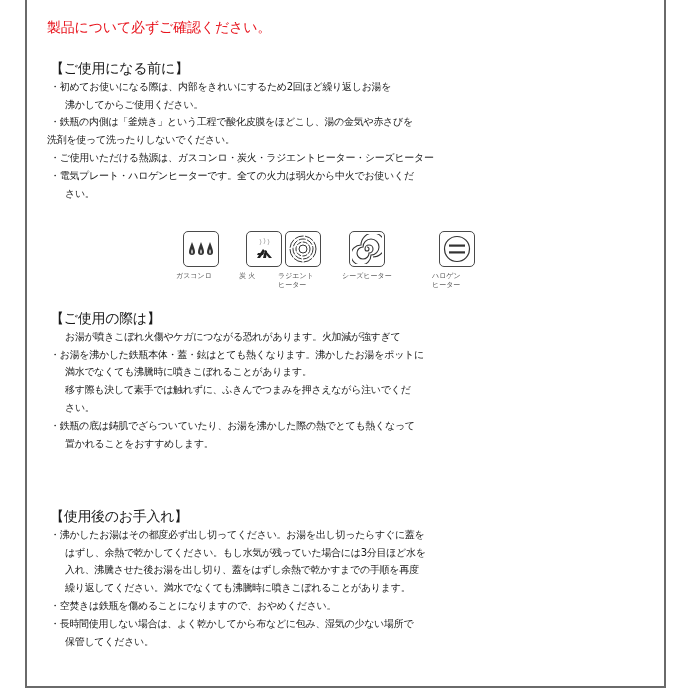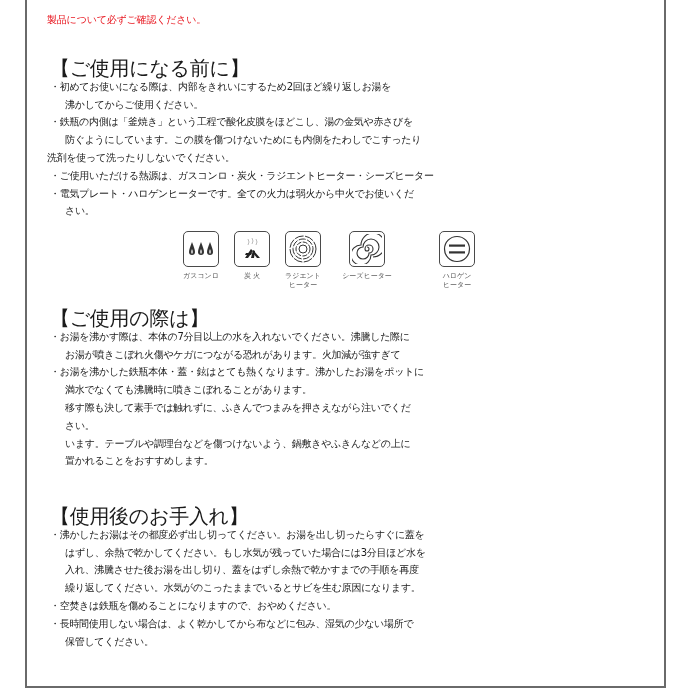--- a/index.html
+++ b/index.html
@@ -1,46 +1,45 @@
 <!DOCTYPE html>
 <html><head>
 <meta charset="utf-8">
 <style>
   html, body { margin: 0; padding: 0; background: #ffffff; }
   body { width: 689px; height: 689px; position: relative; overflow: hidden;
          font-family: "DejaVu Sans", "Liberation Sans", sans-serif; color: #1a1a1a; }
   .frame { position: absolute; left: 25px; top: -2px; width: 637px; height: 686px;
            border: 2px solid #6a6a6a; box-sizing: content-box; }
-  .title { position: absolute; left: 47px; top: 13px; font-size: 10px; color: #e8141d;
+  .title { position: absolute; left: 47px; top: 19px; font-size: 14px; color: #e8141d;
            letter-spacing: -0.2px; white-space: nowrap; }
   .section { position: absolute; left: 50px; width: 620px; }
-  .heading { font-size: 20px; line-height: 17.8px; white-space: nowrap; letter-spacing: -0.3px; }
+  .heading { font-size: 14px; line-height: 17.8px; white-space: nowrap; letter-spacing: -0.3px; }
   .line { font-size: 10px; line-height: 17.8px; white-space: nowrap; letter-spacing: -0.3px; }
   .indent { padding-left: 15px; }
   .outdent { margin-left: -3px; }
   .icons { position: absolute; left: 180px; top: 231px; width: 300px; height: 64px; }
-  .icon-item { position: absolute; top: 0; width: 50px; text-align: center; }
+  .icon-item { position: absolute; top: 0; width: 50px; text-align: left; }
   .icon-box { width: 36px; height: 36px; margin: 0 auto; border: 1.5px solid #4a4a4a;
               border-radius: 5px; box-sizing: border-box; display: flex; align-items: center; justify-content: center; }
   .icon-box svg { display: block; }
   .icon-label { font-size: 7px; color: #555; line-height: 9px; margin-top: 5px; white-space: nowrap; }
 </style>
 </head>
 <body>
 
 <div class="frame"></div>
 
 <div class="title">製品について必ずご確認ください。</div>
 
 <div class="section" style="top:60px;">
   <div class="heading">【ご使用になる前に】</div>
   <div class="line">・初めてお使いになる際は、内部をきれいにするため2回ほど繰り返しお湯を</div>
   <div class="line indent">沸かしてからご使用ください。</div>
   <div class="line">・鉄瓶の内側は「釜焼き」という工程で酸化皮膜をほどこし、湯の金気や赤さびを</div>
-  <div class="line indent">防ぐようにしています。この膜を傷つけないためにも内側をたわしでこすったり</div>
   <div class="line outdent">洗剤を使って洗ったりしないでください。</div>
   <div class="line">・ご使用いただける熱源は、ガスコンロ・炭火・ラジエントヒーター・シーズヒーター</div>
   <div class="line">・電気プレート・ハロゲンヒーターです。全ての火力は弱火から中火でお使いくだ</div>
   <div class="line indent">さい。</div>
 </div>
 
 <div class="icons">
   <div class="icon-item" style="left:-4px;">
     <div class="icon-box">
       <svg width="26" height="18" viewBox="0 0 26 18">
@@ -48,21 +47,21 @@
         <path d="M13 2 C11 7,10 10,10 12 a3 3 0 0 0 6 0 C16 10,15 7,13 2Z" fill="#333"></path>
         <path d="M22 2 C20 7,19 10,19 12 a3 3 0 0 0 6 0 C25 10,24 7,22 2Z" fill="#333"></path>
         <path d="M4 9 C3 11,3 13,4 14 C5 13,5 11,4 9Z" fill="#fff"></path>
         <path d="M13 9 C12 11,12 13,13 14 C14 13,14 11,13 9Z" fill="#fff"></path>
         <path d="M22 9 C21 11,21 13,22 14 C23 13,23 11,22 9Z" fill="#fff"></path>
       </svg>
     </div>
     <div class="icon-label">ガスコンロ</div>
   </div>
 
-  <div class="icon-item" style="left:47px;">
+  <div class="icon-item" style="left:59px;">
     <div class="icon-box">
       <svg width="26" height="26" viewBox="0 0 26 26">
         <path d="M9 3 q2 3 0 6 M13 2 q2 3 0 6 M17 3 q2 3 0 6" stroke="#bbb" stroke-width="1" fill="none"></path>
         <path d="M6 22 L12 13 L14 15 L9 22Z" fill="#222"></path>
         <path d="M12 22 L14 14 L16 15 L15 22Z" fill="#222"></path>
         <path d="M15 15 L21 22 L18 22 L14 17Z" fill="#222"></path>
         <path d="M7 17 L13 17 L12 19 L6 19Z" fill="#222"></path>
       </svg>
     </div>
     <div class="icon-label">炭 火</div>
@@ -99,32 +98,31 @@
         <rect x="7" y="17.3" width="16" height="2.2" fill="#333"></rect>
       </svg>
     </div>
     <div class="icon-label">ハロゲン</div>
     <div class="icon-label" style="margin-top:0">ヒーター</div>
   </div>
 </div>
 
 <div class="section" style="top:310px;">
   <div class="heading">【ご使用の際は】</div>
-  <div class="line">・お湯を沸かす際は、本体の7分目以上の水を入れないでください。沸騰した際に</div>
   <div class="line indent">お湯が噴きこぼれ火傷やケガにつながる恐れがあります。火加減が強すぎて</div>
   <div class="line">・お湯を沸かした鉄瓶本体・蓋・鉉はとても熱くなります。沸かしたお湯をポットに</div>
   <div class="line indent">満水でなくても沸騰時に噴きこぼれることがあります。</div>
   <div class="line indent">移す際も決して素手では触れずに、ふきんでつまみを押さえながら注いでくだ</div>
   <div class="line indent">さい。</div>
-  <div class="line indent">います。テーブルや調理台などを傷つけないよう、鍋敷きやふきんなどの上に</div>
+  <div class="line">・鉄瓶の底は鋳肌でざらついていたり、お湯を沸かした際の熱でとても熱くなって</div>
   <div class="line indent">置かれることをおすすめします。</div>
 </div>
 
 <div class="section" style="top:508px;">
   <div class="heading">【使用後のお手入れ】</div>
   <div class="line">・沸かしたお湯はその都度必ず出し切ってください。お湯を出し切ったらすぐに蓋を</div>
   <div class="line indent">はずし、余熱で乾かしてください。もし水気が残っていた場合には3分目ほど水を</div>
   <div class="line indent">入れ、沸騰させた後お湯を出し切り、蓋をはずし余熱で乾かすまでの手順を再度</div>
-  <div class="line indent">繰り返してください。水気がのこったままでいるとサビを生む原因になります。</div>
+  <div class="line indent">繰り返してください。満水でなくても沸騰時に噴きこぼれることがあります。</div>
   <div class="line">・空焚きは鉄瓶を傷めることになりますので、おやめください。</div>
   <div class="line">・長時間使用しない場合は、よく乾かしてから布などに包み、湿気の少ない場所で</div>
   <div class="line indent">保管してください。</div>
 </div>
 
 </body></html>

